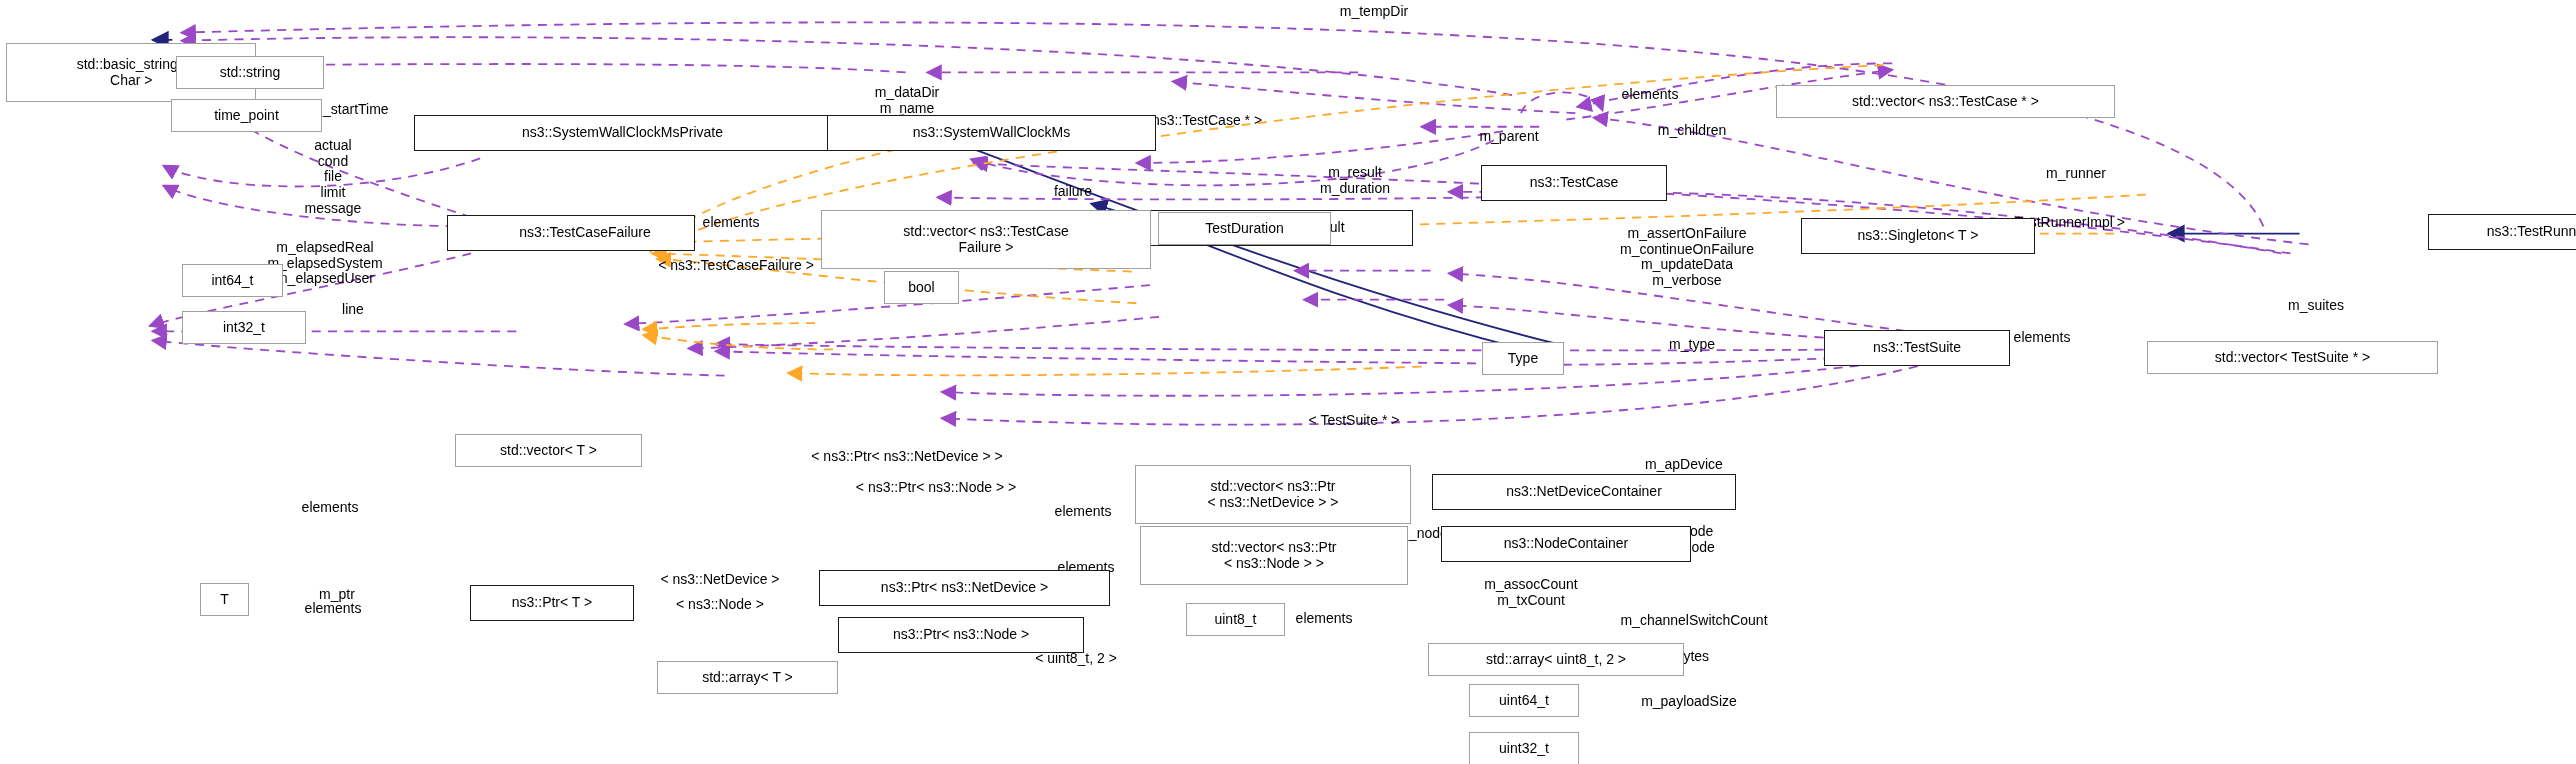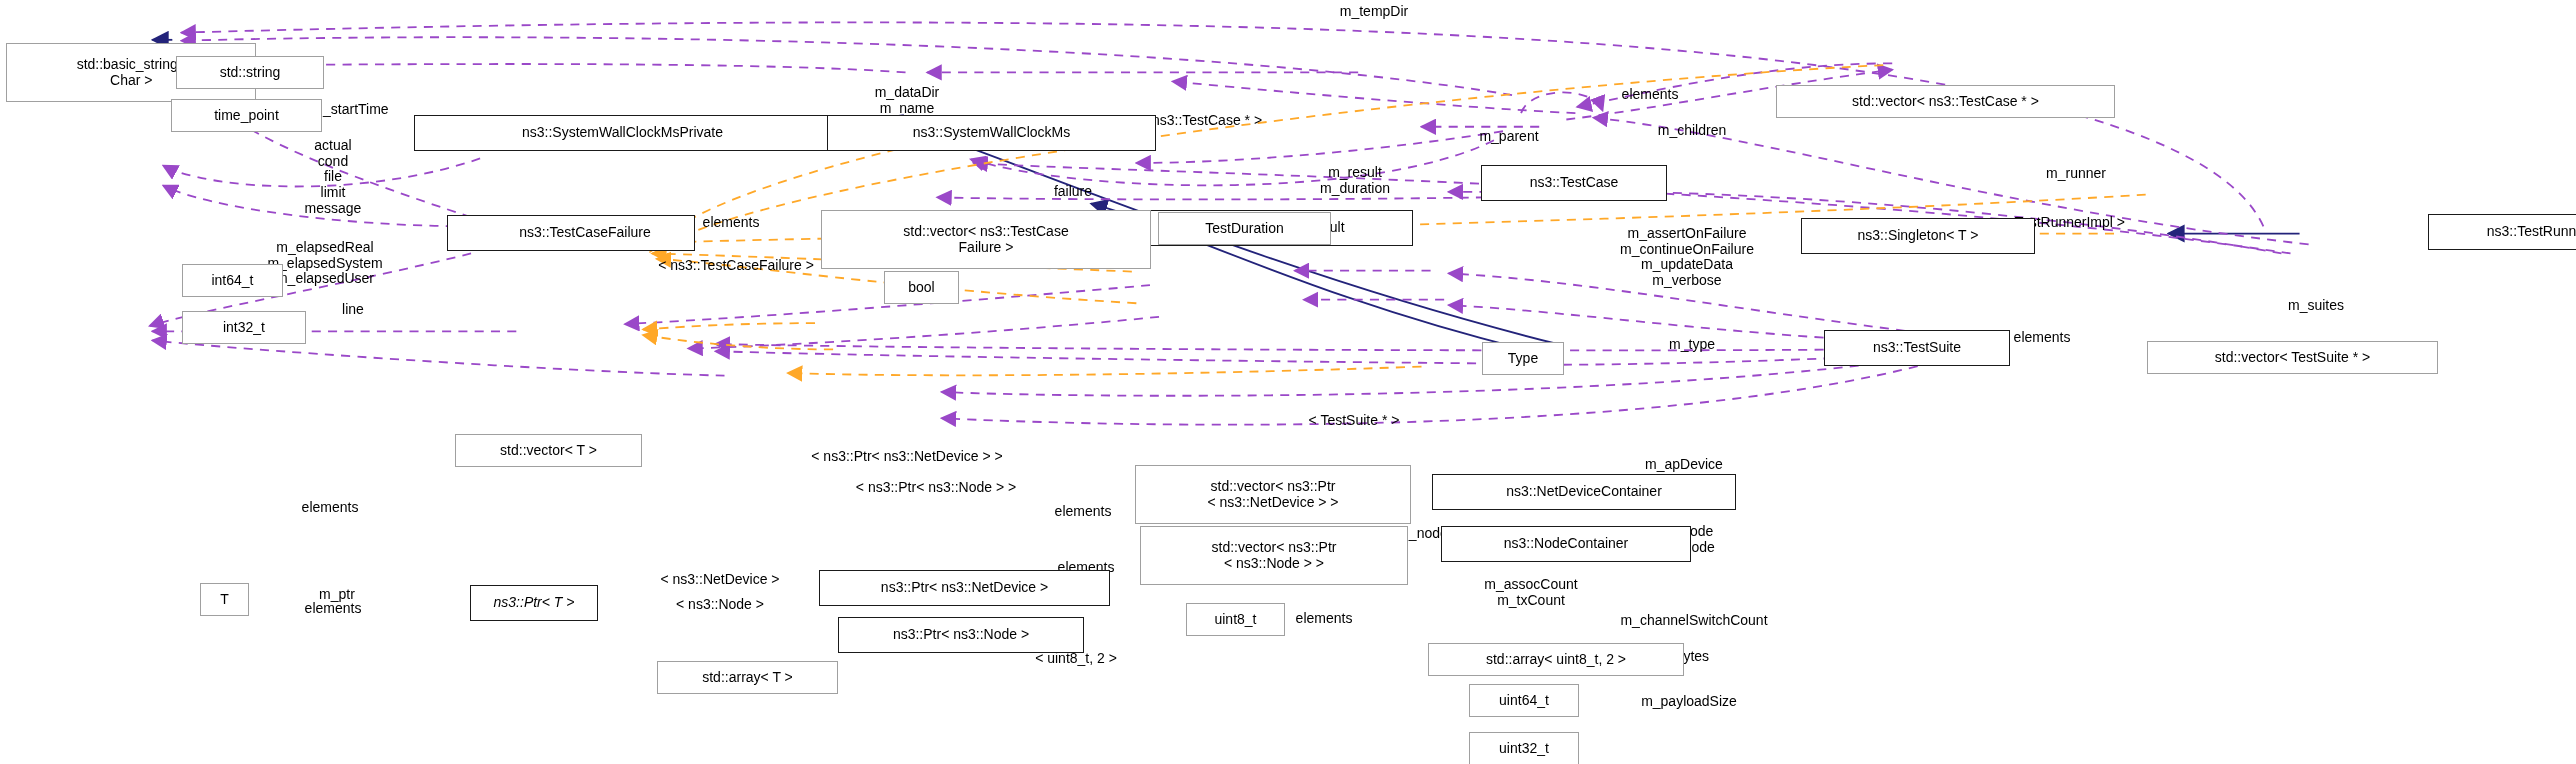--- a/index.html
+++ b/index.html
@@ -183,21 +183,21 @@
     <div class="node cls" style="left: 1824px; top: 330px; width: 186px; height: 36px;">ns3::TestSuite</div>
     <div class="node plain" style="left: 2147px; top: 330px; width: 291px; height: 33px; margin-top: 11px;">std::vector&lt; TestSuite * &gt;</div>
     <div class="node plain" style="left: 455px; top: 434px; width: 187px; height: 33px;">std::vector&lt; T &gt;</div>
     <div class="node plain" style="left: 1135px; top: 465px; width: 276px; height: 59px;">std::vector&lt; ns3::Ptr
 &lt; ns3::NetDevice &gt; &gt;</div>
     <div class="node cls" style="left: 1432px; top: 474px; width: 304px; height: 36px;">ns3::NetDeviceContainer</div>
     <div class="node plain" style="left: 1140px; top: 526px; width: 268px; height: 59px;">std::vector&lt; ns3::Ptr
 &lt; ns3::Node &gt; &gt;</div>
     <div class="node cls" style="left: 1441px; top: 526px; width: 250px; height: 36px;">ns3::NodeContainer</div>
     <div class="node plain" style="left: 200px; top: 583px; width: 49px; height: 33px;">T</div>
-    <div class="node cls" style="left: 470px; top: 585px; width: 128px; height: 36px; font-style: italic;">ns3::Ptr&lt; T &gt;</div>
+    <div class="node cls" style="left: 470px; top: 585px; width: 164px; height: 36px;">ns3::Ptr&lt; T &gt;</div>
     <div class="node cls" style="left: 819px; top: 570px; width: 291px; height: 36px;">ns3::Ptr&lt; ns3::NetDevice &gt;</div>
     <div class="node cls" style="left: 838px; top: 617px; width: 246px; height: 36px;">ns3::Ptr&lt; ns3::Node &gt;</div>
     <div class="node plain" style="left: 1186px; top: 603px; width: 99px; height: 33px;">uint8_t</div>
     <div class="node plain" style="left: 657px; top: 661px; width: 181px; height: 33px;">std::array&lt; T &gt;</div>
     <div class="node plain" style="left: 1428px; top: 643px; width: 256px; height: 33px;">std::array&lt; uint8_t, 2 &gt;</div>
     <div class="node plain" style="left: 1469px; top: 684px; width: 110px; height: 33px;">uint64_t</div>
     <div class="node plain" style="left: 1469px; top: 732px; width: 110px; height: 33px;">uint32_t</div>
     <div class="elabel c" style="left: 1374px; top: 3.6px;">m_tempDir</div>
     <div class="elabel c" style="left: 907px; top: 49px; margin-top: 36px;">m_dataDir
 m_name</div>

